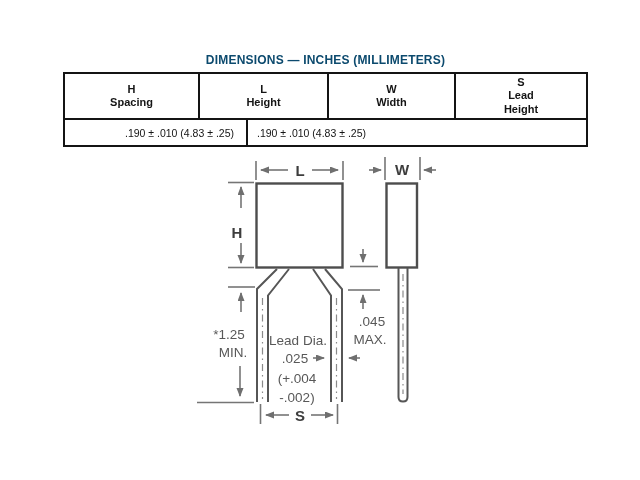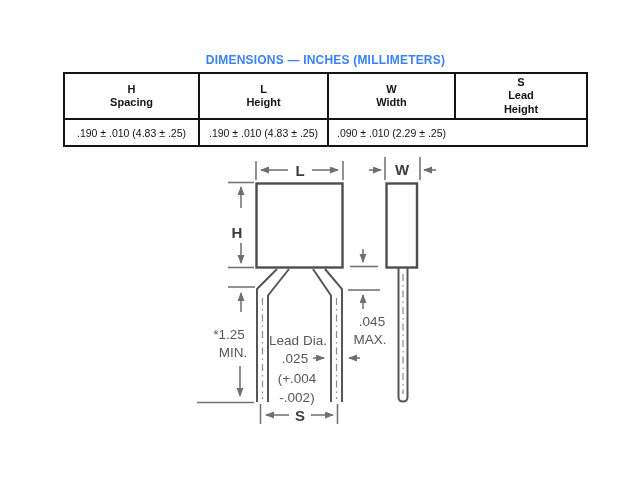--- a/index.html
+++ b/index.html
@@ -7,32 +7,32 @@
     width:640px;height:480px;background:#ffffff;
     font-family:"Liberation Sans","DejaVu Sans",sans-serif;
     position:relative;overflow:hidden;
     -webkit-font-smoothing:antialiased;
   }
   .stage{position:absolute;inset:0;width:640px;height:480px;}
 
   
   .tbl-title{
     position:absolute;left:63px;top:53px;width:525px;
-    text-align:center;font-size:12px;font-weight:bold;color:#3b82f6;
+    text-align:center;font-size:12px;font-weight:bold;color:#0c4a6e;
     letter-spacing:.2px;
   }
 
   
   .dim-table{
     position:absolute;left:63px;top:72px;width:521px;
     border:2px solid #141414;background:#fff;
   }
   .row{display:grid;grid-template-columns:133px 129px 127px 132px;}
   .row.header{height:44px;border-bottom:2px solid #141414;}
-  .row.values{height:25px;}
+  .row.values{height:25px;padding-left:48px;}
   .cell{
     display:flex;flex-direction:column;align-items:center;justify-content:center;
     text-align:center;overflow:hidden;
   }
   .row .cell + .cell{border-left:2px solid #141414;}
   .hdr-sym,.hdr-name{
     font-size:11px;font-weight:bold;color:#141414;line-height:13.5px;
     white-space:pre-line;
   }
   .val{font-size:10.5px;color:#141414;white-space:nowrap;}
@@ -72,23 +72,20 @@
         <div class="hdr-name">Lead
 Height</div>
       </div>
     </div>
     <div class="row values">
       <div class="cell">
           <span class="val">.190 ± .010 (4.83 ± .25)</span>
         </div>
       <div class="cell">
           <span class="val">.190 ± .010 (4.83 ± .25)</span>
-        </div>
-      <div class="cell">
-          <span class="val">.090 ± .010 (2.29 ± .25)</span>
         </div>
     </div>
   </div>
 
   <svg class="diagram" width="640" height="480" viewBox="0 0 640 480">
     <defs>
       <marker id="ah" markerUnits="userSpaceOnUse" markerWidth="10" markerHeight="8" refX="8" refY="3.5" orient="auto">
         <path d="M0,0 L9,3.5 L0,7 Z" fill="#6f6f6f"></path>
       </marker>
     </defs>

